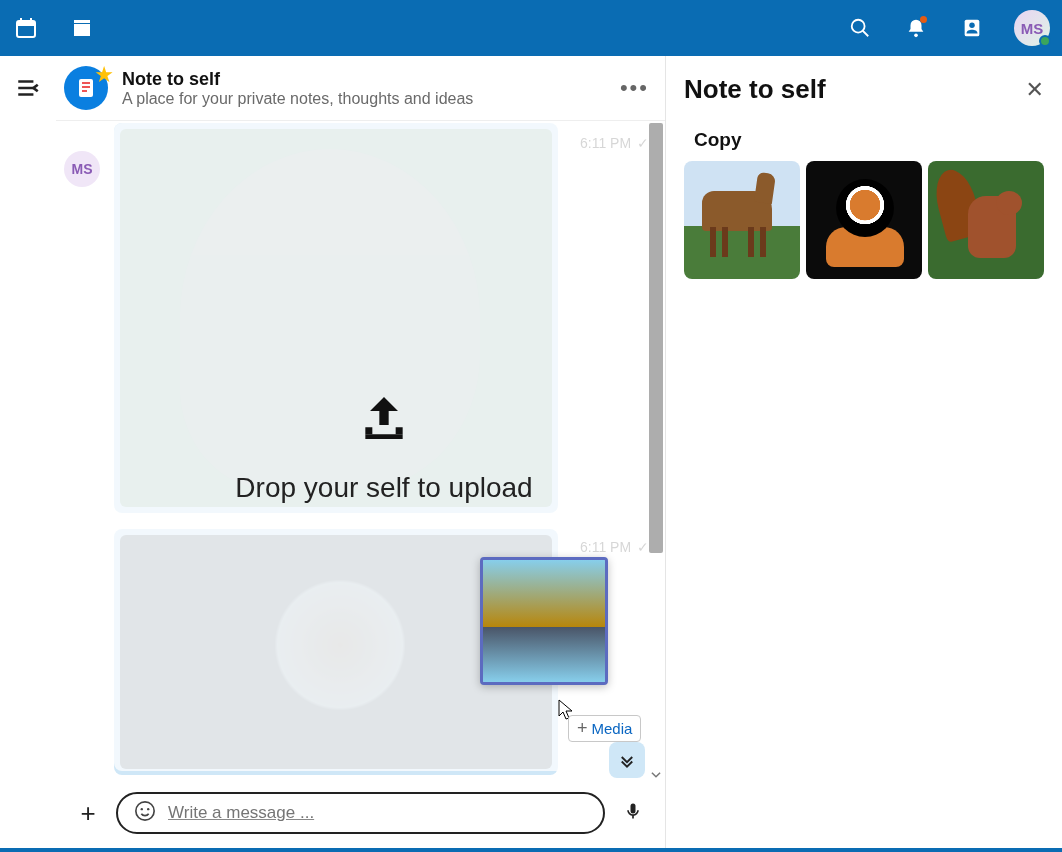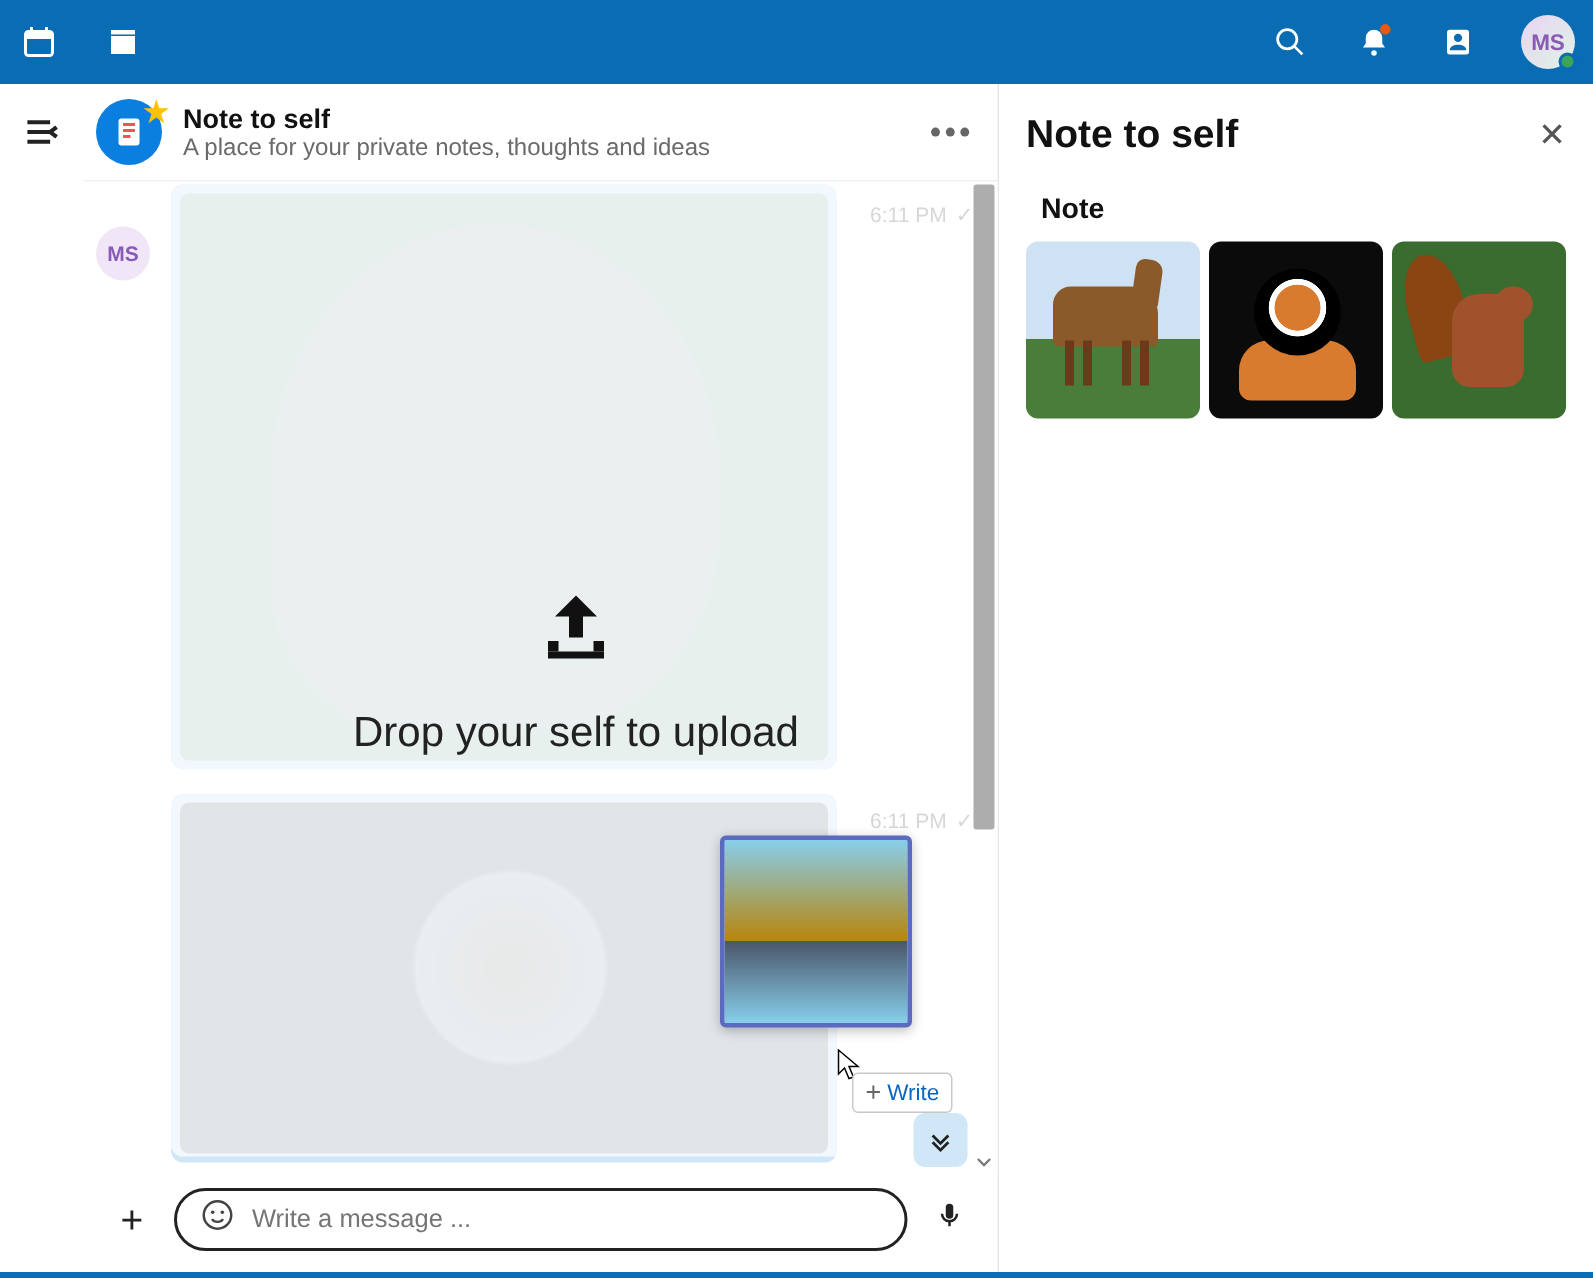--- a/index.html
+++ b/index.html
@@ -49,21 +49,21 @@
   .copy-badge .plus { color:#666; font-size:18px; font-weight:300; }
 
   .scroll-track { position:absolute; right:2px; top:2px; width:14px; bottom:2px; }
   .scroll-thumb { position:absolute; right:0; top:0; width:14px; height:430px; background:#adadad; border-radius:2px; }
   .scroll-down { position:absolute; right:20px; bottom:4px; width:36px; height:36px; background:#cfe7f7; border-radius:8px; display:flex; align-items:center; justify-content:center; cursor:pointer; }
   .arrow-down-right { position:absolute; right:2px; bottom:0; }
 
   .composer { display:flex; align-items:center; gap:14px; padding:10px 18px 14px 18px; }
   .plus-btn { font-size:26px; color:#222; cursor:pointer; width:28px; text-align:center; }
   .input-wrap { flex:1; display:flex; align-items:center; gap:12px; border:2px solid #222; border-radius:22px; padding:6px 16px; height:42px; }
-  .input-wrap input { flex:1; border:none; outline:none; font-size:17px; color:#888; background:transparent; }
+  .input-wrap input { flex:1; border:none; outline:none; font-size:17px; color:#888; background:transparent;text-decoration:underline; }
   .emoji-btn { font-size:20px; color:#444; cursor:pointer; }
   .mic-btn { font-size:20px; color:#222; cursor:pointer; width:28px; text-align:center; }
 
   .side-panel { width:396px; padding:18px 18px; display:flex; flex-direction:column; }
   .side-head { display:flex; align-items:center; justify-content:space-between; margin-bottom:18px; }
   .side-head h2 { font-size:26px; font-weight:600; color:#111; }
   .close-x { font-size:22px; color:#555; cursor:pointer; }
   .media-label { font-size:19px; font-weight:700; color:#111; margin:6px 0 10px 10px; }
   .media-grid { display:flex; gap:6px; }
   .media-item { width:118px; height:118px; border-radius:8px; background:#7a9; overflow:hidden; cursor:pointer; position:relative; }
@@ -193,21 +193,21 @@
       </div>
 
       <div class="drag-thumb">
         <div class="sky"></div>
       </div>
       <svg class="cursor" width="18" height="22" viewBox="0 0 18 22">
           <path d="M1 1l0 16 4-4 3 7 3-1-3-7 6 0z" fill="#fff" stroke="#000" stroke-width="1"></path>
         </svg>
       <div class="copy-badge">
         <span class="plus">+</span>
-        <span>Write</span>
+        <span>Media</span>
       </div>
 
       <div class="scroll-track">
         <div class="scroll-thumb"></div>
       </div>
       <div class="scroll-down">
         <svg width="18" height="18" viewBox="0 0 24 24">
             <polyline points="5,8 12,15 19,8" fill="none" stroke="#222" stroke-width="2.5"></polyline>
             <polyline points="5,14 12,21 19,14" fill="none" stroke="#222" stroke-width="2.5"></polyline>
           </svg>
@@ -238,21 +238,21 @@
           </svg>
       </div>
     </div>
   </div>
 
   <div class="side-panel">
     <div class="side-head">
       <h2>Note to self</h2>
       <div class="close-x">✕</div>
     </div>
-    <div class="media-label">Note</div>
+    <div class="media-label">Copy</div>
     <div class="media-grid">
       <div class="media-item media-horse">
         <div class="horse-body"></div>
           <div class="horse-neck"></div>
         <div class="horse-leg" style="left:26px;"></div>
           <div class="horse-leg" style="left:38px;"></div>
         <div class="horse-leg" style="left:64px;"></div>
           <div class="horse-leg" style="left:76px;"></div>
       </div>
       <div class="media-item media-tiger">

